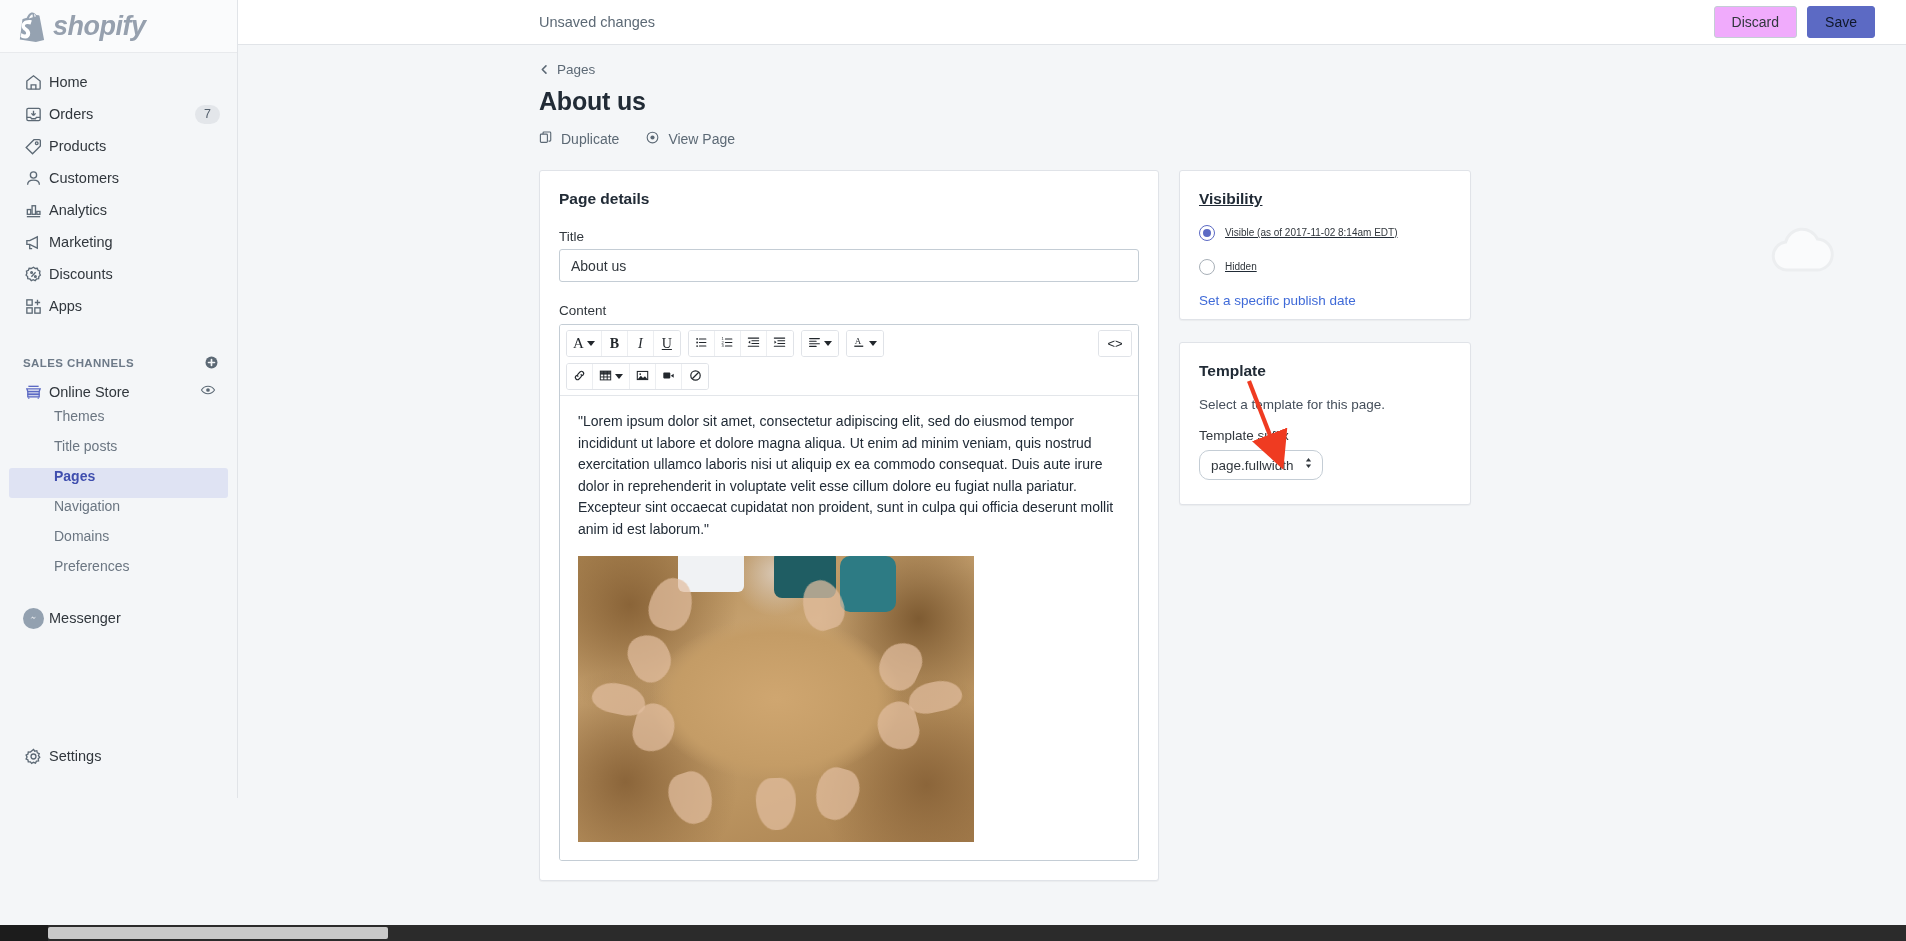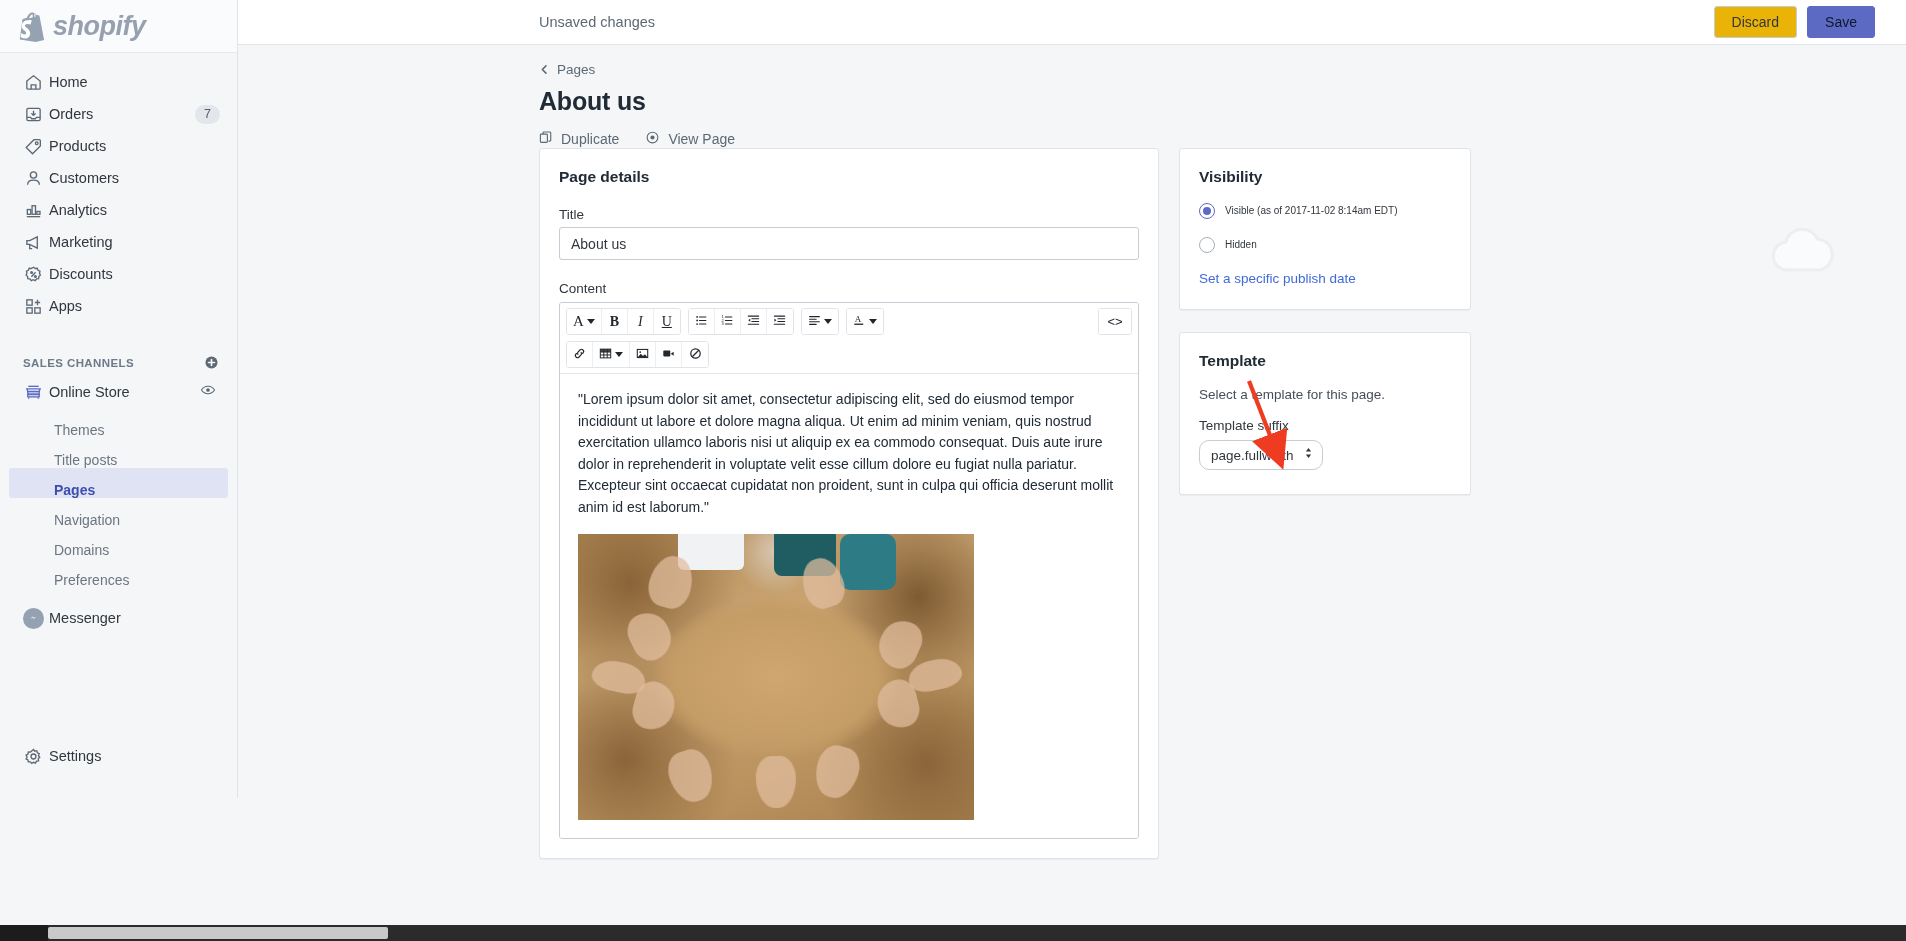--- a/index.html
+++ b/index.html
@@ -52,21 +52,21 @@
   }
   .nav-gap { height: 28px; }
   .section-head {
     display: flex; align-items: center;
     padding: 0 18px 0 23px; height: 26px;
     font-size: 11.5px; font-weight: bold; letter-spacing: 0.4px;
     color: #6d7a88;
   }
   .section-head .plus { margin-left: auto; }
   .sub-item {
-    display: flex; align-items: flex-end;
+    display: flex; align-items: flex-start;
     height: 30px; margin: 0 9px; padding-left: 45px;
     font-size: 14px; color: #6b7682; border-radius: 3px; cursor: pointer;
   }
   .sub-item.active { background: #dfe3f3; color: #3f4eae; font-weight: bold; }
   .nav-spacer { flex: 1 1 auto; }
   .nav-bottom { padding-bottom: 26px; }
   .messenger-ic {
     width: 21px; height: 21px; border-radius: 50%;
     background: #93a1b0; display: flex; align-items: center; justify-content: center;
   }
@@ -77,33 +77,33 @@
     height: 45px; background: #fff;
     border-bottom: 1px solid #e1e4e8;
     display: flex; align-items: center; position: relative;
   }
   .unsaved { margin-left: 301px; font-size: 14.5px; color: #5c6975; }
   .topbar-actions { margin-left: auto; display: flex; align-items: center; gap: 10px; padding-right: 31px; }
   .btn {
     font-size: 14px; border-radius: 3px; cursor: pointer;
     padding: 7px 17px; line-height: 16px; font-family: "Liberation Sans", sans-serif;
   }
-  .btn-discard { background: #eab308; border: 1px solid #c4cdd5; color: #31373d; }
+  .btn-discard { background: #f0abfc; border: 1px solid #c4cdd5; color: #31373d; }
   .btn-save { background: #5c6ac4; border: 1px solid #5c6ac4; color: #0f172a; }
 
   .page-scroll { position: absolute; top: 45px; left: 0; right: 0; bottom: 0; }
   .content-wrap { width: 932px; margin-left: 301px; padding-top: 17px; }
 
   .breadcrumb { display: flex; align-items: center; color: #5c6975; font-size: 13.5px; cursor: pointer; }
   .breadcrumb .chev { margin-right: 7px; display: flex; }
   h1.page-title { font-size: 25px; font-weight: bold; color: #212b36; margin: 10px 0 0 0; letter-spacing: -0.2px; }
   .page-actions { display: flex; align-items: center; gap: 26px; margin-top: 14px; }
   .page-action { display: flex; align-items: center; gap: 8px; color: #5c6975; font-size: 14px; cursor: pointer; }
 
-  .columns { display: flex; gap: 20px; align-items: flex-start; }
+  .columns { display: flex; gap: 20px; margin-top: 22px; align-items: flex-start; }
   .col-left { width: 620px; flex: 0 0 620px; }
   .col-right { width: 292px; flex: 0 0 292px; }
   .card {
     background: #fff; border: 1px solid #e0e3e8;
     border-radius: 3px; box-shadow: 0 1px 1px rgba(22,29,37,0.04);
   }
   .card-pad { padding: 19px 19px 19px 19px; }
   .card-title { font-size: 15.5px; font-weight: bold; color: #212b36; }
   .field-label { font-size: 13.5px; color: #31373d; margin-top: 21px; margin-bottom: 5px; }
   .text-input {
@@ -592,21 +592,21 @@
                   </div>
                 </div>
 
               </div>
             </div>
           </div>
 
           <div class="col-right">
 
             <div class="card">
-              <div class="card-pad" style="padding-bottom:22px;">
+              <div class="card-pad" style="padding-bottom:10px;text-decoration:underline;">
                 <div class="card-title">Visibility</div>
 
                 <div class="radio-row">
                   <span class="radio on"></span>
                   <span class="radio-label">Visible (as of 2017-11-02 8:14am EDT)</span>
                 </div>
 
                 <div class="radio-row">
                   <span class="radio"></span>
                   <span class="radio-label">Hidden</span>

